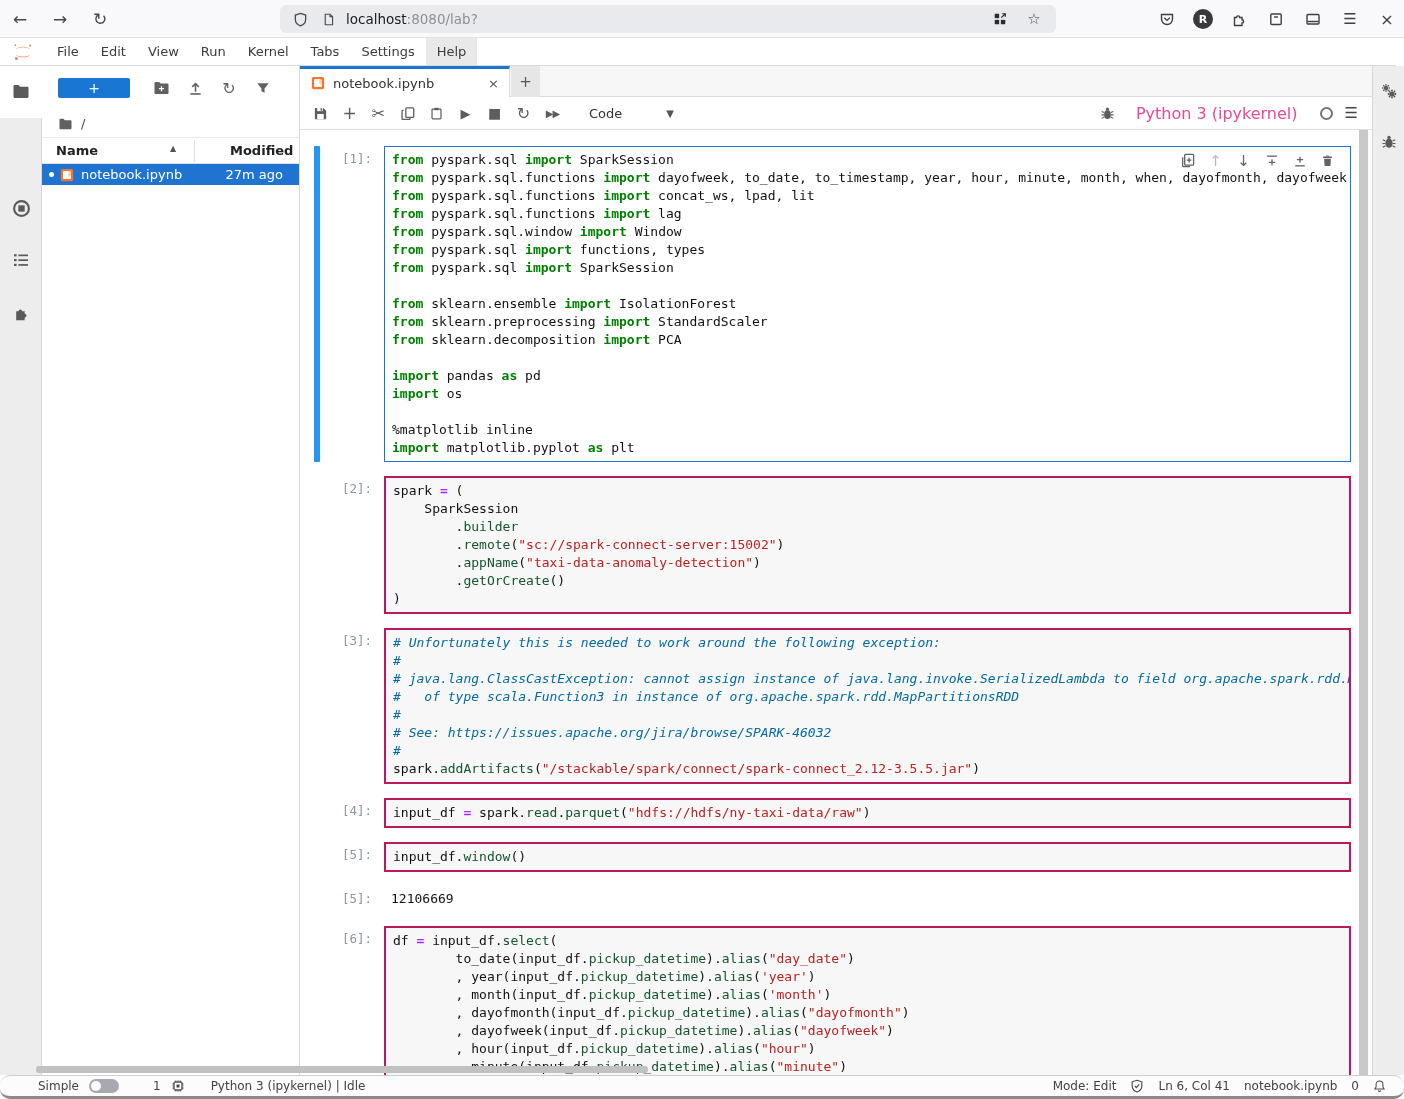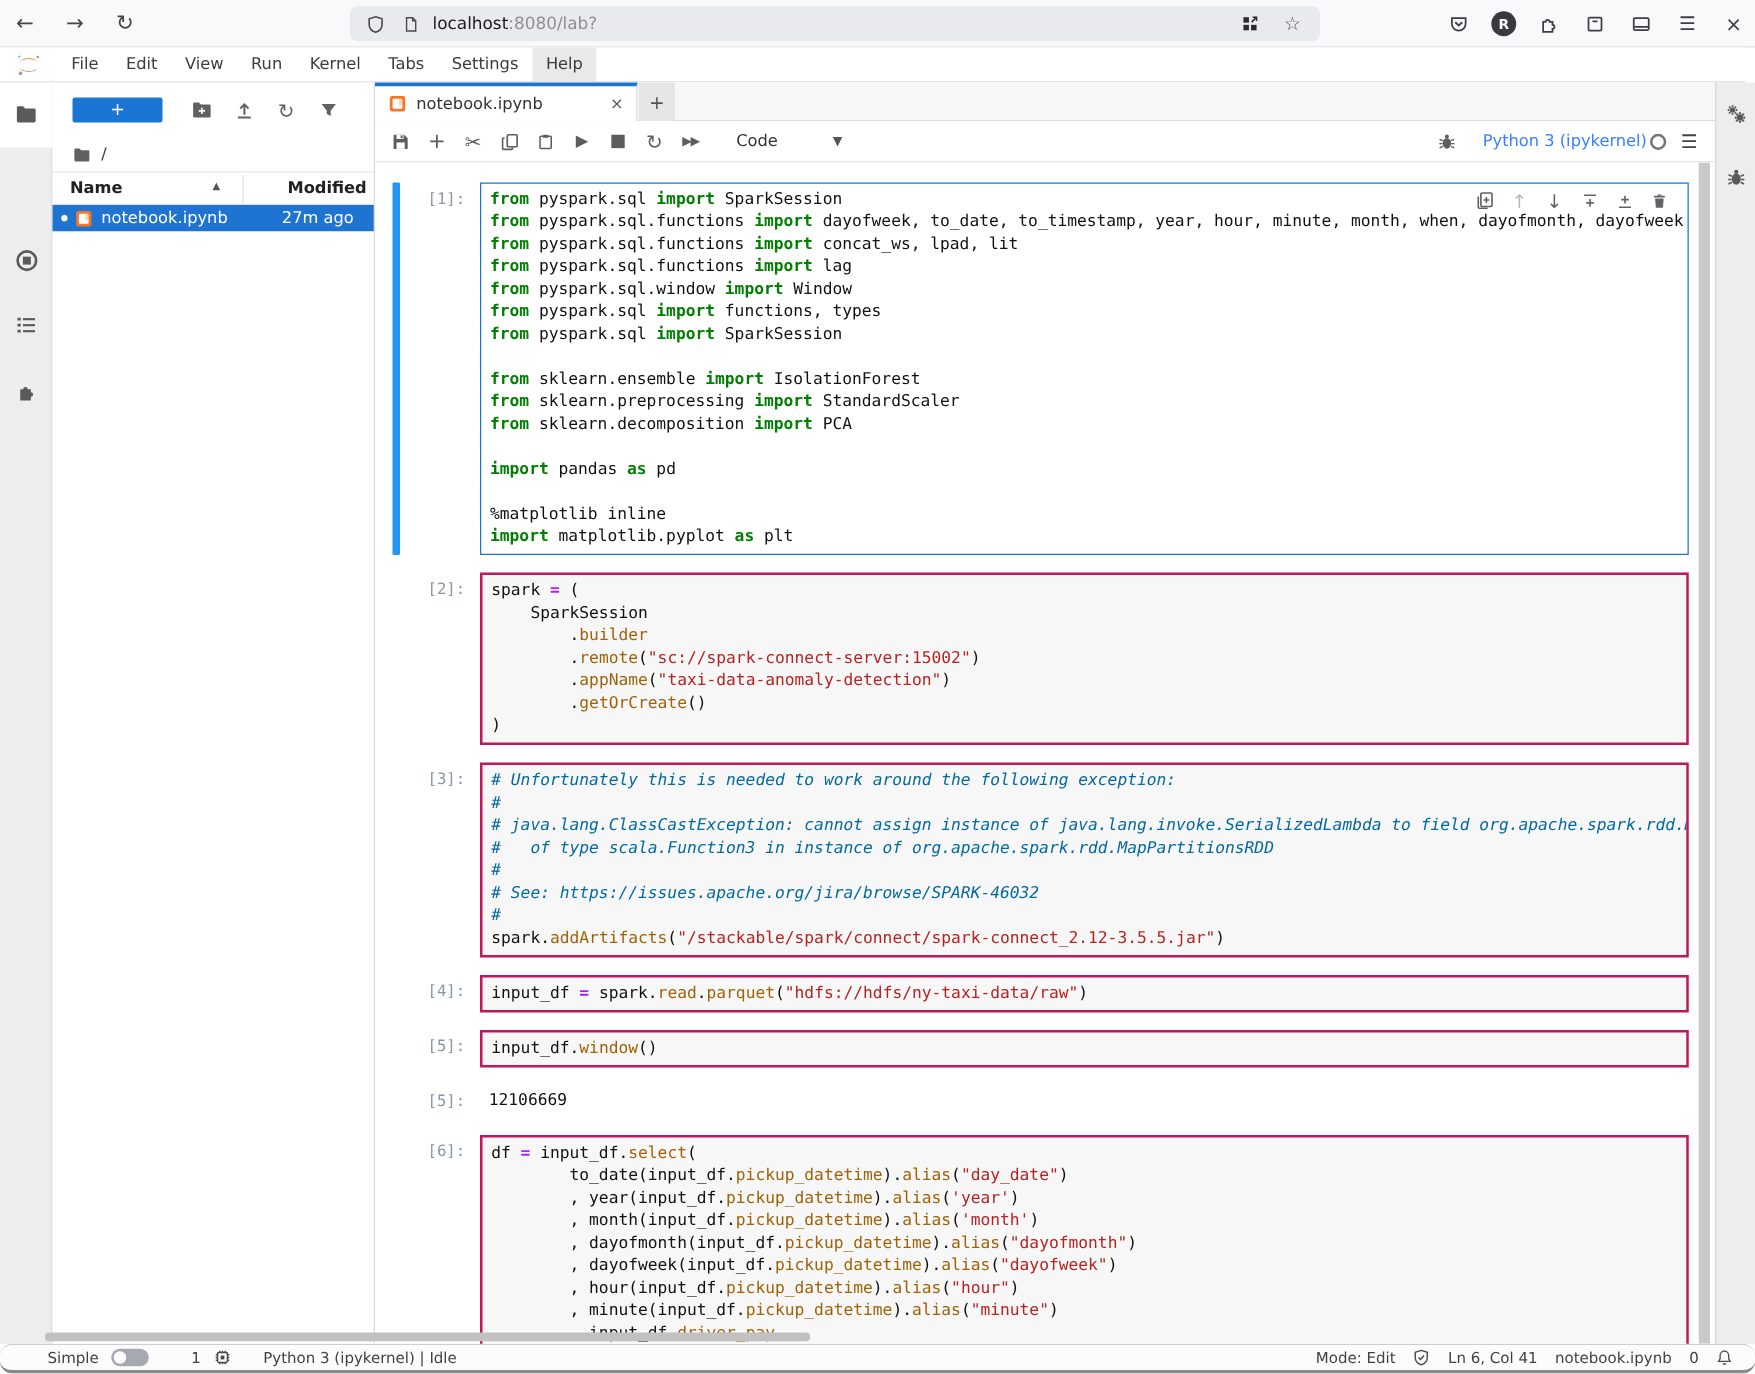--- a/index.html
+++ b/index.html
@@ -75,21 +75,21 @@
     display:flex; align-items:center; justify-content:center; font-size:15px; color:#555; }
 
   .nbtoolbar { position:absolute; left:0; top:31px; width:1072px; height:33px; background:#fff;
     border-bottom:1px solid #e0e0e0; display:flex; align-items:center; }
   .tb-ic { width:29px; height:24px; display:flex; align-items:center; justify-content:center;
     color:#5d5d5d; font-size:14px; }
   .tb-ic.first { margin-left:6px; }
   .celltype { margin-left:22px; display:flex; align-items:center; gap:44px; font-size:13px; color:#333; }
   .celltype .chev { font-size:10px; color:#555; }
   .nbtoolbar .flex1 { flex:1; }
-  .kernel-name { font-size:13px; color:#3b82f6; margin:0 2px 0 14px; }
+  .kernel-name { font-size:16px; color:#ec4899; margin:0 22px 0 14px; }
   .kernel-circle { width:13px; height:13px; border:2px solid #757575; border-radius:50%; margin-right:12px; }
   .tb-burger { font-size:15px; color:#444; margin-right:14px; }
 
   .nbcontent { position:absolute; left:0; top:64px; width:1072px; height:945px; background:#fff;
     overflow:hidden; padding-top:16px; }
   .nb-scrollbar { position:absolute; right:4px; top:0; width:9px; height:945px; background:#c9c9c9; }
 
   .cell-row { display:flex; margin:0 21px 14px 14px; }
   .collapser { width:6px; background:transparent; margin-right:22px; border-radius:1px; }
   .cell-row.active .collapser { background:#2196f3; }
@@ -97,21 +97,21 @@
     font-size:12.5px; color:#8b95a5; padding-top:5px; }
   .cell-body { flex:1; background:#f7f7f7; border:2px solid #be185d; padding:4px 8px 4px 7px; overflow:hidden; }
   .cell-row.active .cell-body { background:#fff; border:1.5px solid #1976d2; }
   .out-body { flex:1; padding:4px 8px 4px 7px; overflow:hidden; }
   .line { font-family:"DejaVu Sans Mono","Liberation Mono",monospace; font-size:13px;
     line-height:18px; white-space:pre; color:#111; }
   .tk-k { color:#008000; font-weight:bold; }
   .tk-s { color:#ba2121; }
   .tk-c { color:#0369a1; font-style:italic;margin-top:44px; }
   .tk-o { color:#aa22ff; font-weight:bold; }
-  .tk-p { color:#a16207; }
+  .tk-p { color:#14532d; }
   .tk-t { color:#111; }
 
   .cell-toolbar { position:absolute; top:22px; right:36px; display:flex; gap:11px; align-items:center; }
   .ct-ic { width:17px; height:17px; display:flex; align-items:center; justify-content:center; color:#5f6368; }
   .ct-ic.disabled { color:#b9b9b9; }
 
   .rightstrip { position:absolute; left:1372px; top:0; width:32px; height:1009px; background:#ededed;
     border-left:1px solid #d8d8d8; }
   .rs-ic { position:absolute; left:0; width:32px; display:flex; justify-content:center; color:#5a5a5a; }
 
@@ -370,20 +370,21 @@
                 <div class="line"><span class="tk-k">from</span><span class="tk-t"> pyspark.sql.functions </span><span class="tk-k">import</span><span class="tk-t"> lag</span></div>
                 <div class="line"><span class="tk-k">from</span><span class="tk-t"> pyspark.sql.window </span><span class="tk-k">import</span><span class="tk-t"> Window</span></div>
                 <div class="line"><span class="tk-k">from</span><span class="tk-t"> pyspark.sql </span><span class="tk-k">import</span><span class="tk-t"> functions, types</span></div>
                 <div class="line"><span class="tk-k">from</span><span class="tk-t"> pyspark.sql </span><span class="tk-k">import</span><span class="tk-t"> SparkSession</span></div>
                 <div class="line">&nbsp;</div>
                 <div class="line"><span class="tk-k">from</span><span class="tk-t"> sklearn.ensemble </span><span class="tk-k">import</span><span class="tk-t"> IsolationForest</span></div>
                 <div class="line"><span class="tk-k">from</span><span class="tk-t"> sklearn.preprocessing </span><span class="tk-k">import</span><span class="tk-t"> StandardScaler</span></div>
                 <div class="line"><span class="tk-k">from</span><span class="tk-t"> sklearn.decomposition </span><span class="tk-k">import</span><span class="tk-t"> PCA</span></div>
                 <div class="line">&nbsp;</div>
                 <div class="line"><span class="tk-k">import</span><span class="tk-t"> pandas </span><span class="tk-k">as</span><span class="tk-t"> pd</span></div>
+                <div class="line"><span class="tk-k">import</span><span class="tk-t"> os</span></div>
                 <div class="line">&nbsp;</div>
                 <div class="line"><span class="tk-t">%matplotlib inline</span></div>
                 <div class="line"><span class="tk-k">import</span><span class="tk-t"> matplotlib.pyplot </span><span class="tk-k">as</span><span class="tk-t"> plt</span></div>
               </div>
             </div>
             <div class="cell-row">
               <div class="collapser"></div>
               <div class="prompt">[2]:</div>
               <div class="cell-body">
                 <div class="line"><span class="tk-t">spark </span><span class="tk-o">=</span><span class="tk-t"> (</span></div>

